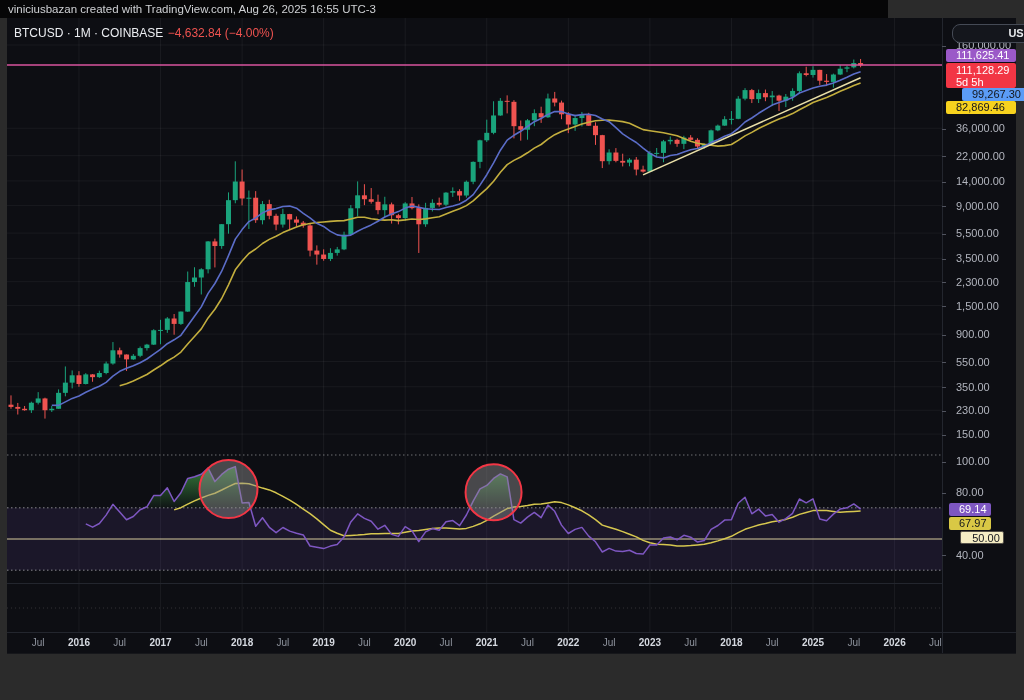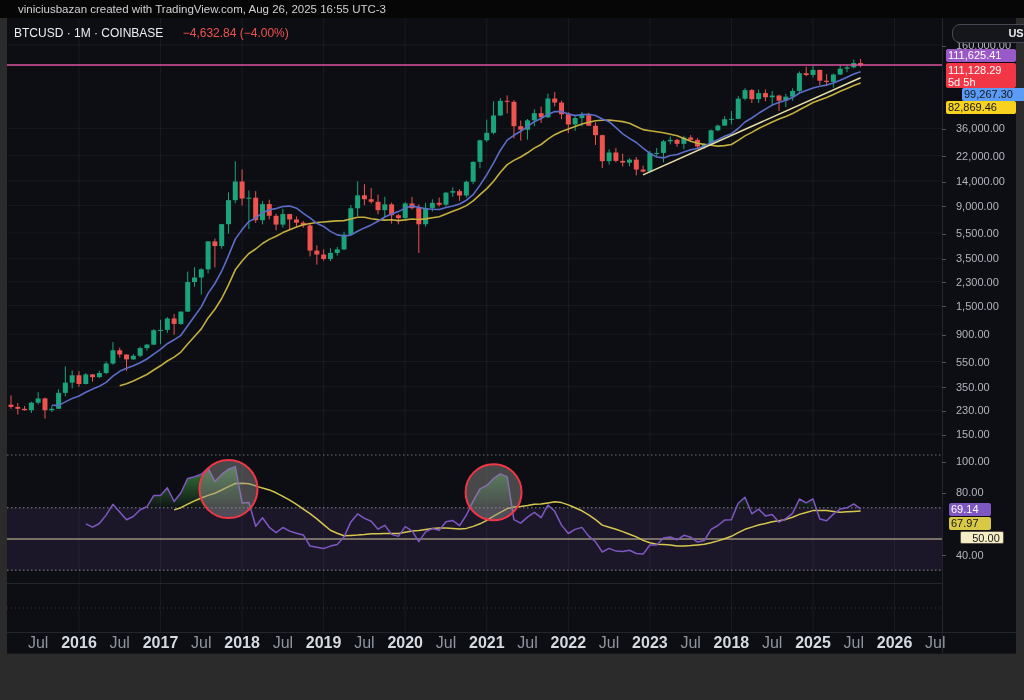--- a/index.html
+++ b/index.html
@@ -1,34 +1,34 @@
 <!DOCTYPE html>
 <html><head>
 <meta charset="utf-8">
 <style>
   html,body{margin:0;padding:0;background:#2b2b2b;}
   .stage{position:relative;width:1024px;height:700px;overflow:hidden;
          font-family:"Liberation Sans",sans-serif;background:#2b2b2b;}
-  .wm-bar{position:absolute;left:0;top:0;width:1024px;height:18px;background:#060607;
-          color:#cfd1d4;font-size:11.5px;line-height:18px;padding-left:18px;box-sizing:border-box;
+  .wm-bar{position:absolute;left:0;top:0;width:888px;height:18px;background:#060607;
+          color:#cfd1d4;font-size:11.5px;line-height:18px;padding-left:8px;box-sizing:border-box;
           white-space:nowrap;z-index:5;}
   .chart-bg{position:absolute;left:7px;top:18px;width:1009px;height:635px;background:#0d0e13;}
   #chart-svg{position:absolute;left:0;top:0;pointer-events:none;z-index:2;}
   .symbol-row{position:absolute;left:14px;top:26px;z-index:6;font-size:12px;color:#eceef2;white-space:nowrap;}
-  .symbol-row .chg{color:#ef5350;margin-left:16px;}
+  .symbol-row .chg{color:#ef5350;margin-left:1px;}
   .usd-btn{position:absolute;left:952px;top:24px;width:62px;height:17px;z-index:6;
            border:1px solid #454a55;border-radius:8px;background:#14161c;color:#e8eaed;
            font-size:11px;font-weight:bold;text-align:center;line-height:17px;padding-left:36px;}
   #axis-layer{position:absolute;left:0;top:0;width:1024px;height:700px;z-index:4;pointer-events:none;}
   .ptick{position:absolute;left:942px;width:74px;height:12px;color:#b2b5be;font-size:11px;line-height:12px;}
   .ptick .dash{display:inline-block;width:4px;height:1px;background:#50535e;vertical-align:middle;margin-right:10px;}
-  .ttick{position:absolute;top:637px;transform:translateX(-50%);font-size:16px;color:#8f949e;line-height:12px;}
+  .ttick{position:absolute;top:637px;transform:translateX(-50%);font-size:10px;color:#8f949e;line-height:12px;}
   .ttick.year{color:#d5d9e0;font-weight:bold;}
   .lbl{position:absolute;left:946px;width:70px;height:13px;border-radius:2px;font-size:11px;
-       line-height:13px;padding-left:2px;box-sizing:border-box;color:#fff;z-index:6;}
+       line-height:13px;padding-left:10px;box-sizing:border-box;color:#fff;z-index:6;}
   #lbl-price{height:25px;line-height:12px;padding-top:1px;}
   #lbl-rsi,#lbl-rsi-ma{left:949px;width:42px;}
   #lbl-mid{left:960px;width:44px;padding-left:8px;text-align:center;border:1px solid #55514a;}
   .footer{position:absolute;left:0;top:653px;width:1024px;height:47px;background:#2b2b2b;z-index:5;}
   .footer .brand{position:absolute;left:42px;top:14px;font-size:18px;font-weight:bold;color:#d8dadd;letter-spacing:.2px;}
   .footer svg{position:absolute;left:12px;top:14px;}
 </style>
 </head>
 <body>
 

